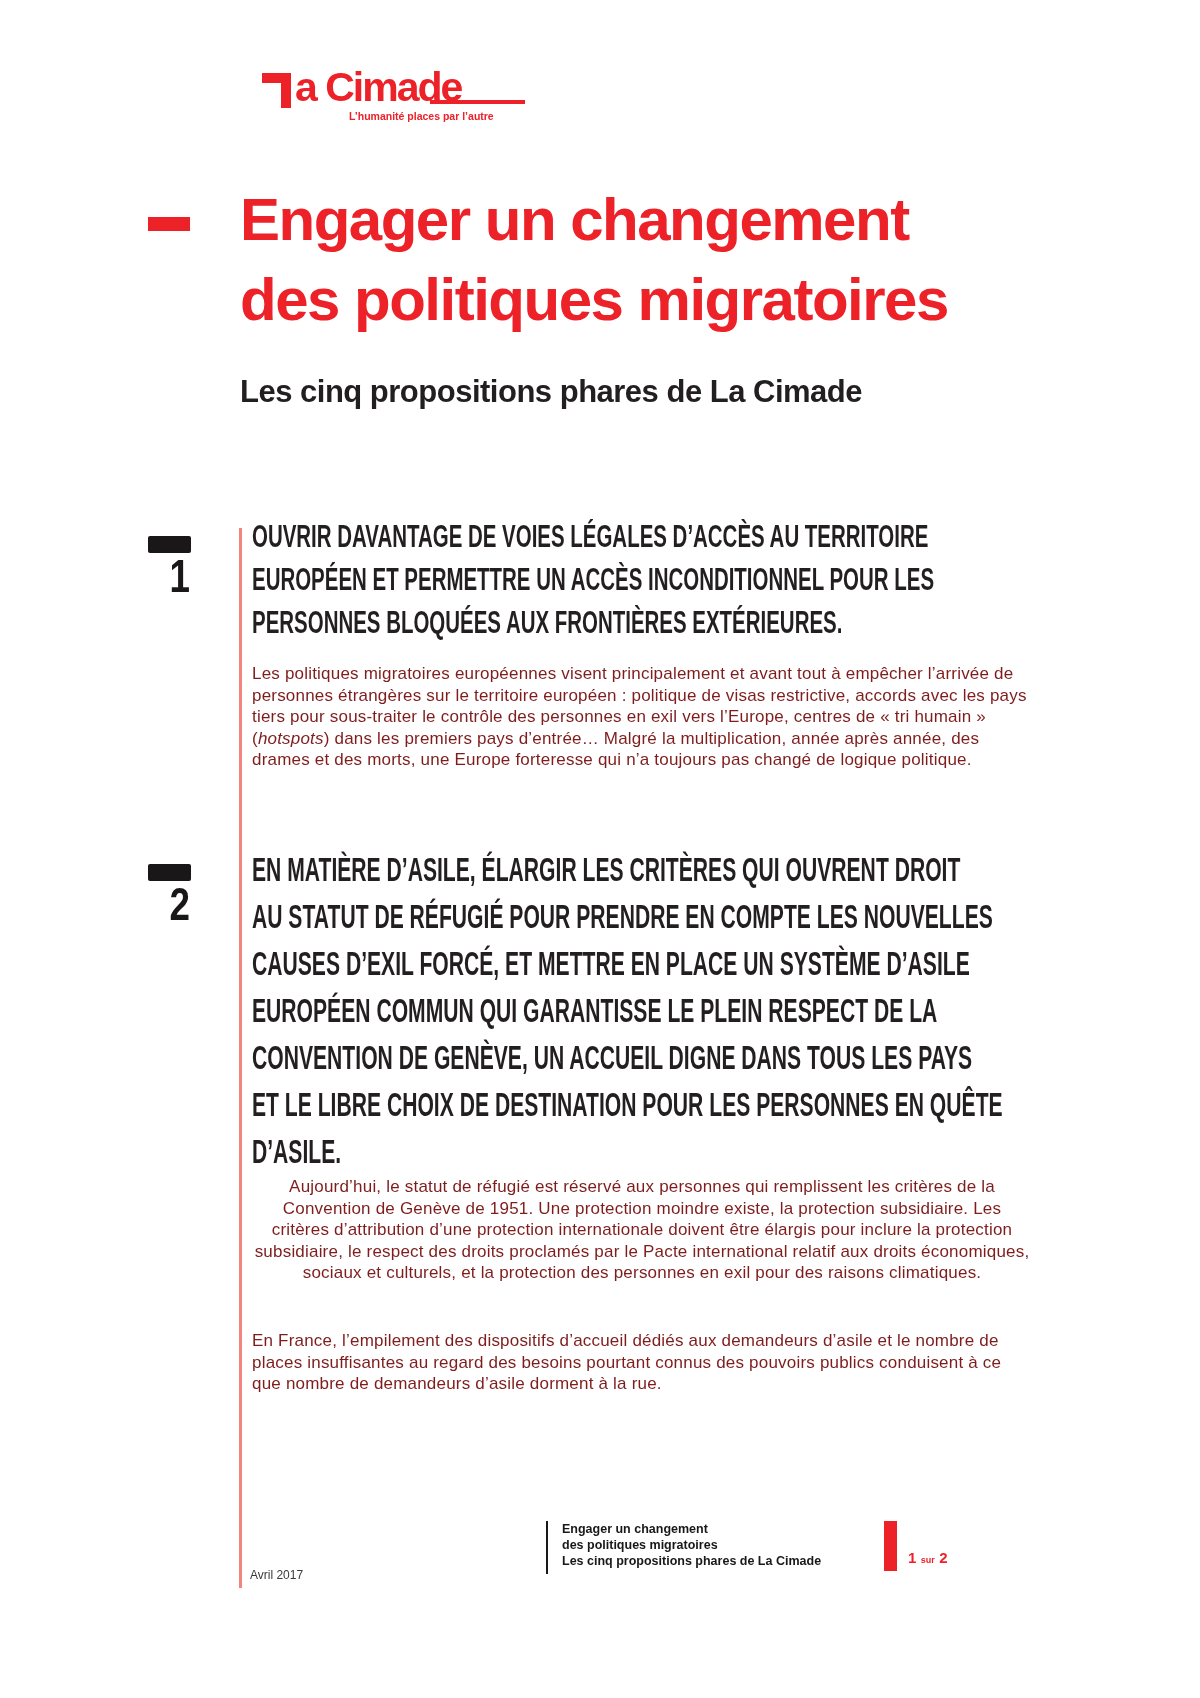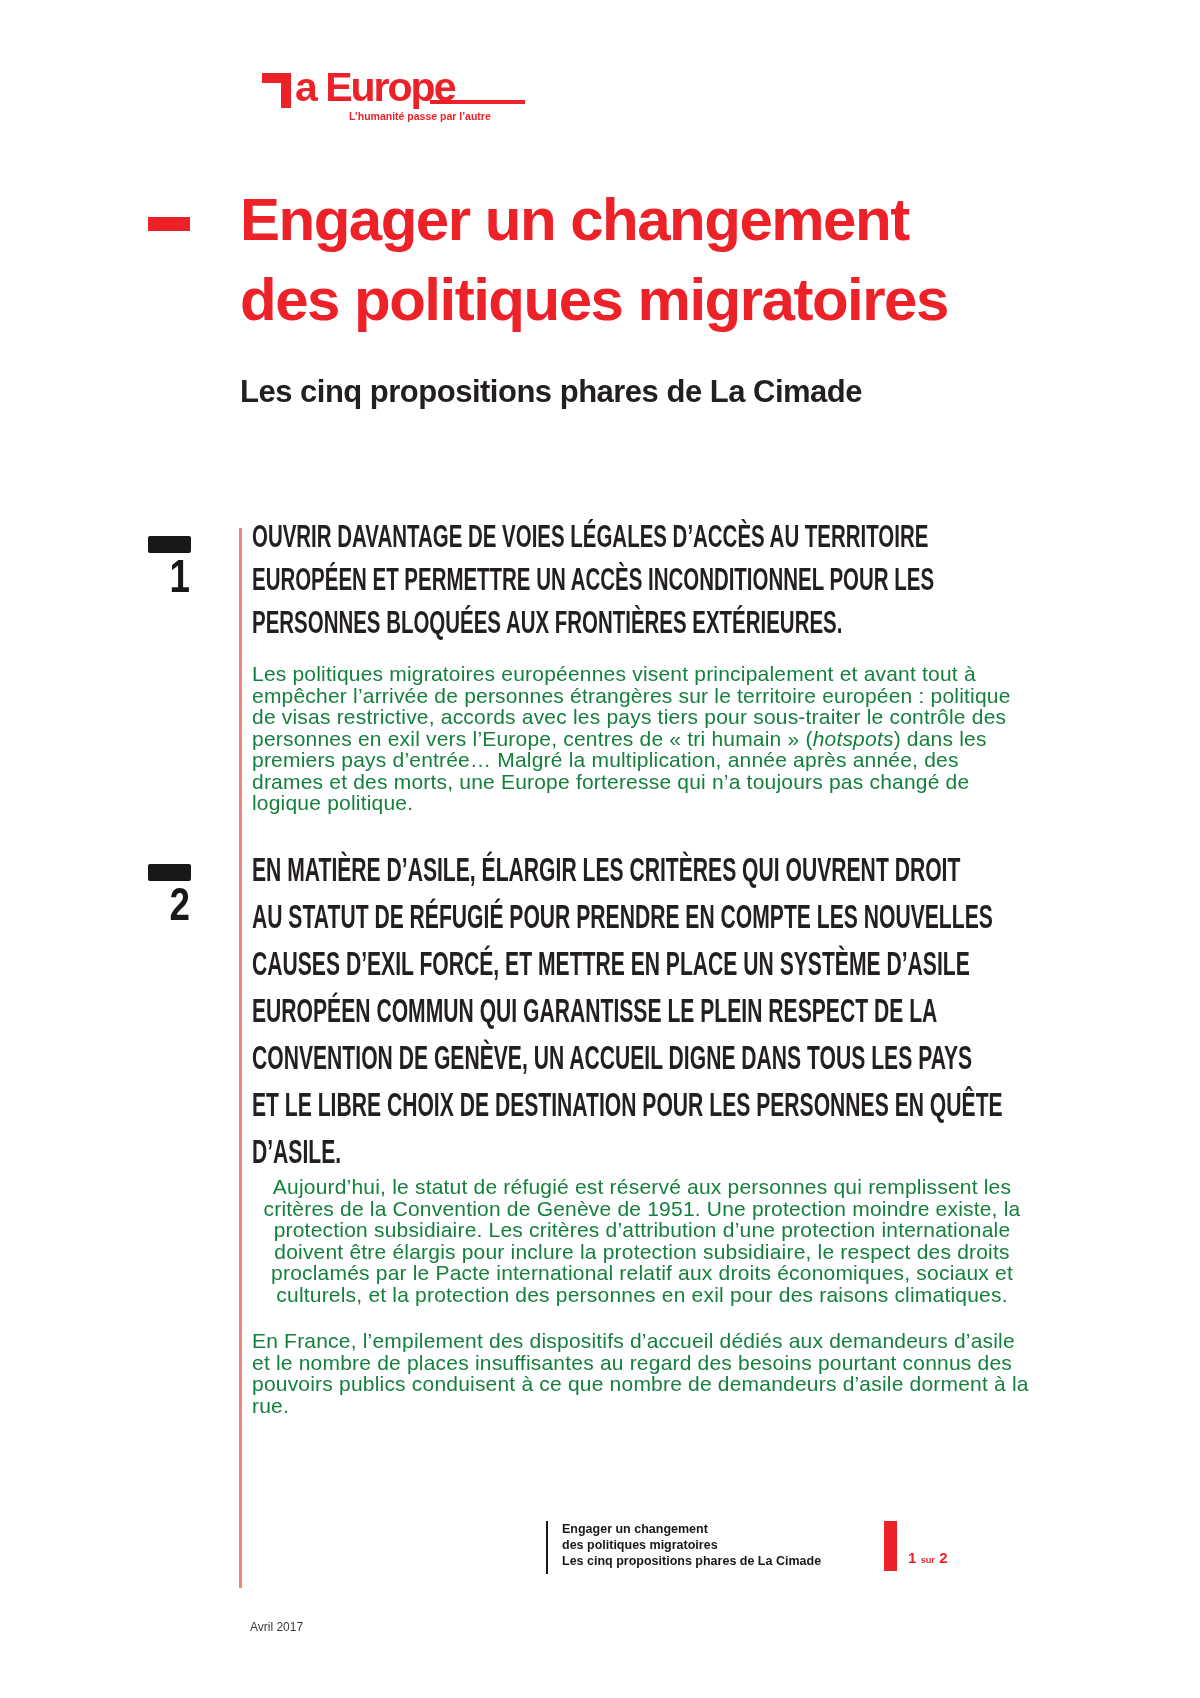--- a/index.html
+++ b/index.html
@@ -58,53 +58,53 @@
   .sec-heading {
     left: 252px; color: #231f20; font-weight: bold;
     white-space: nowrap; transform-origin: 0 0;
   }
   .sec1-heading { top: 515px; font-size: 31px; line-height: 43px; transform: scaleX(0.66); }
   .sec2-heading { top: 846px; font-size: 33px; line-height: 47px; transform: scaleX(0.64); }
 
   
   .body-par {
     left: 252px; width: 780px;
-    font-size: 21px; line-height: 21.5px;
-    letter-spacing: 0.2px; color: #15803d;
+    font-size: 17px; line-height: 21.5px;
+    letter-spacing: 0.2px; color: #7f1d1d;
   }
   .par-1 { top: 663px; }
   .par-2a { top: 1176px; text-align: center; }
   .par-2b { top: 1330px; }
   .italic { font-style: italic; }
 
   
-  .footer-date { left: 250px; top: 1620px; font-size: 12px; color: #3a3a3a; }
+  .footer-date { left: 250px; top: 1568px; font-size: 12px; color: #3a3a3a; }
   .footer-sep { left: 546px; top: 1521px; width: 2px; height: 53px; background: #1a1718; }
   .footer-doc {
     left: 562px; top: 1521px;
     font-size: 12.5px; line-height: 16px; font-weight: bold; color: #1a1718;
   }
   .footer-redbar { left: 884px; top: 1521px; width: 13px; height: 50px; background: #ed2128; }
   .footer-page {
     left: 908px; top: 1549px; color: #ed2128; font-weight: bold; white-space: nowrap;
   }
   .footer-page .pg-num { font-size: 15px; }
   .footer-page .pg-sep { font-size: 9px; text-align: right; }
 </style>
 </head>
 <body>
 
 <div>
 
   <div>
     <div class="abs logo-bar-h"></div>
     <div class="abs logo-bar-v"></div>
-    <div class="abs logo-word">a Europe</div>
+    <div class="abs logo-word">a Cimade</div>
     <div class="abs logo-underline"></div>
-    <div class="abs logo-tagline">L’humanité passe par l’autre</div>
+    <div class="abs logo-tagline">L’humanité places par l’autre</div>
   </div>
 
   <div class="abs title-dash"></div>
   <h1 class="abs doc-title">
     <div>Engager un changement</div>
     <div>des politiques migratoires</div>
   </h1>
   <h2 class="abs doc-subtitle">Les cinq propositions phares de La Cimade</h2>
 
   <div class="abs content-rule"></div>

